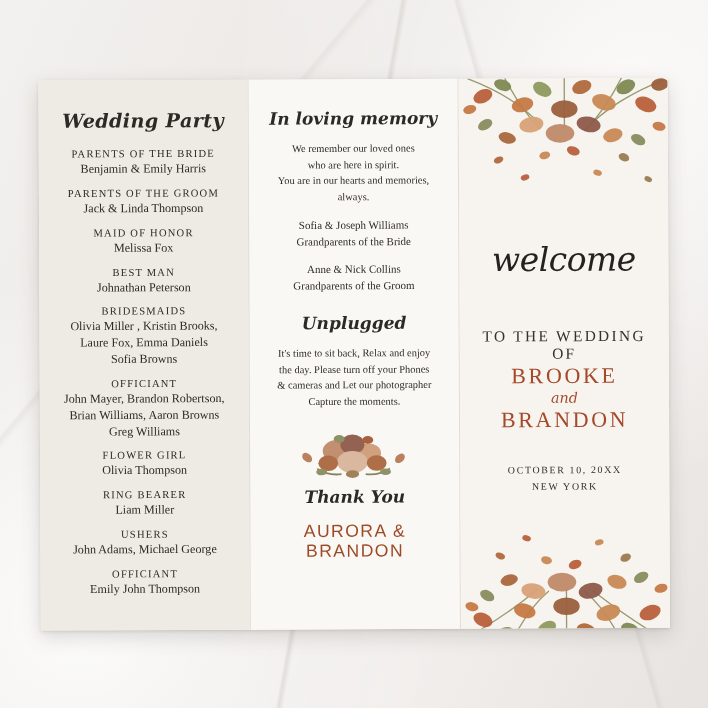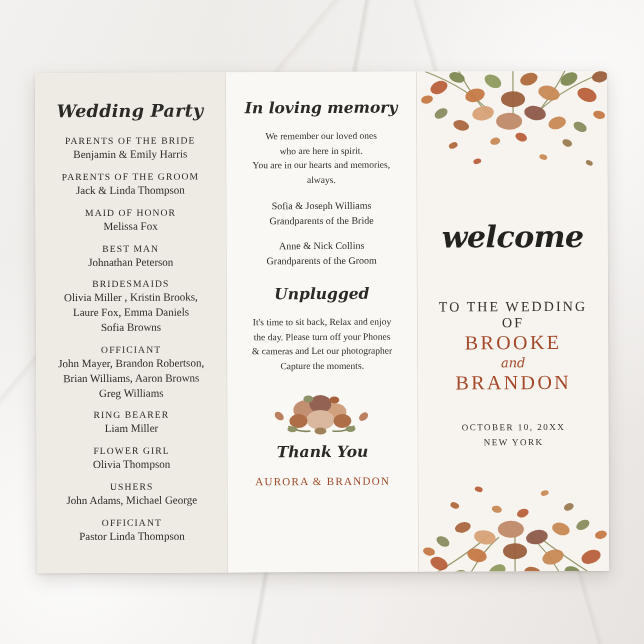--- a/index.html
+++ b/index.html
@@ -103,38 +103,38 @@
     color: #2f2c29;
   }
   .mid-strong {
     font-family: "Liberation Serif", serif;
     font-size: 10px;
     line-height: 1.5;
     color: #2f2c29;
     margin-top: 10px;
   }
   .mid-couple {
-    font-family: Liberation Serif, serif;
-    font-size: 11px;
+    font-family: Liberation Sans, sans-serif;
+    font-size: 16px;
     letter-spacing: 1.3px;
     color: #9d4a27;
     margin-top: 14px;
   }
   .floral-mid {
     width: 100%;
     height: 52px;
     margin: 10px 0 2px 0;
     position: relative;
   }
 
   
   .welcome-script {
     font-family: "DejaVu Serif", serif;
     font-style: italic;
-    font-weight: 700;
+    font-weight: 400;
     font-size: 30px;
     color: #24221f;
     text-align: center;
     margin: 0;
     letter-spacing: -0.5px;
   }
   .right-inner {
     position: absolute;
     left: 0; right: 0;
     top: 218px;
@@ -209,34 +209,34 @@
       </div>
       <div>
         <div class="party-role">BRIDESMAIDS</div>
         <div class="party-names">Olivia Miller , Kristin Brooks,<br>Laure Fox, Emma Daniels<br>Sofia Browns</div>
       </div>
       <div>
         <div class="party-role">OFFICIANT</div>
         <div class="party-names">John Mayer, Brandon Robertson,<br>Brian Williams, Aaron Browns<br>Greg Williams</div>
       </div>
       <div>
+        <div class="party-role">FLOWER GIRL</div>
+        <div class="party-names">Olivia Thompson</div>
+      </div>
+      <div>
         <div class="party-role">RING BEARER</div>
         <div class="party-names">Liam Miller</div>
       </div>
       <div>
-        <div class="party-role">FLOWER GIRL</div>
-        <div class="party-names">Olivia Thompson</div>
-      </div>
-      <div>
         <div class="party-role">USHERS</div>
         <div class="party-names">John Adams, Michael George</div>
       </div>
       <div>
         <div class="party-role">OFFICIANT</div>
-        <div class="party-names">Pastor Linda Thompson</div>
+        <div class="party-names">Emily John Thompson</div>
       </div>
     </div>
   </div>
 
   <div class="panel panel-mid">
     <div class="mid-inner">
       <div class="mid-title">In loving memory</div>
       <div class="mid-body">We remember our loved ones<br>who are here in spirit.<br>You are in our hearts and memories,<br>always.</div>
       <div class="mid-strong">Sofia &amp; Joseph Williams</div>
       <div class="mid-strong" style="margin-top:0">Grandparents of the Bride</div>

